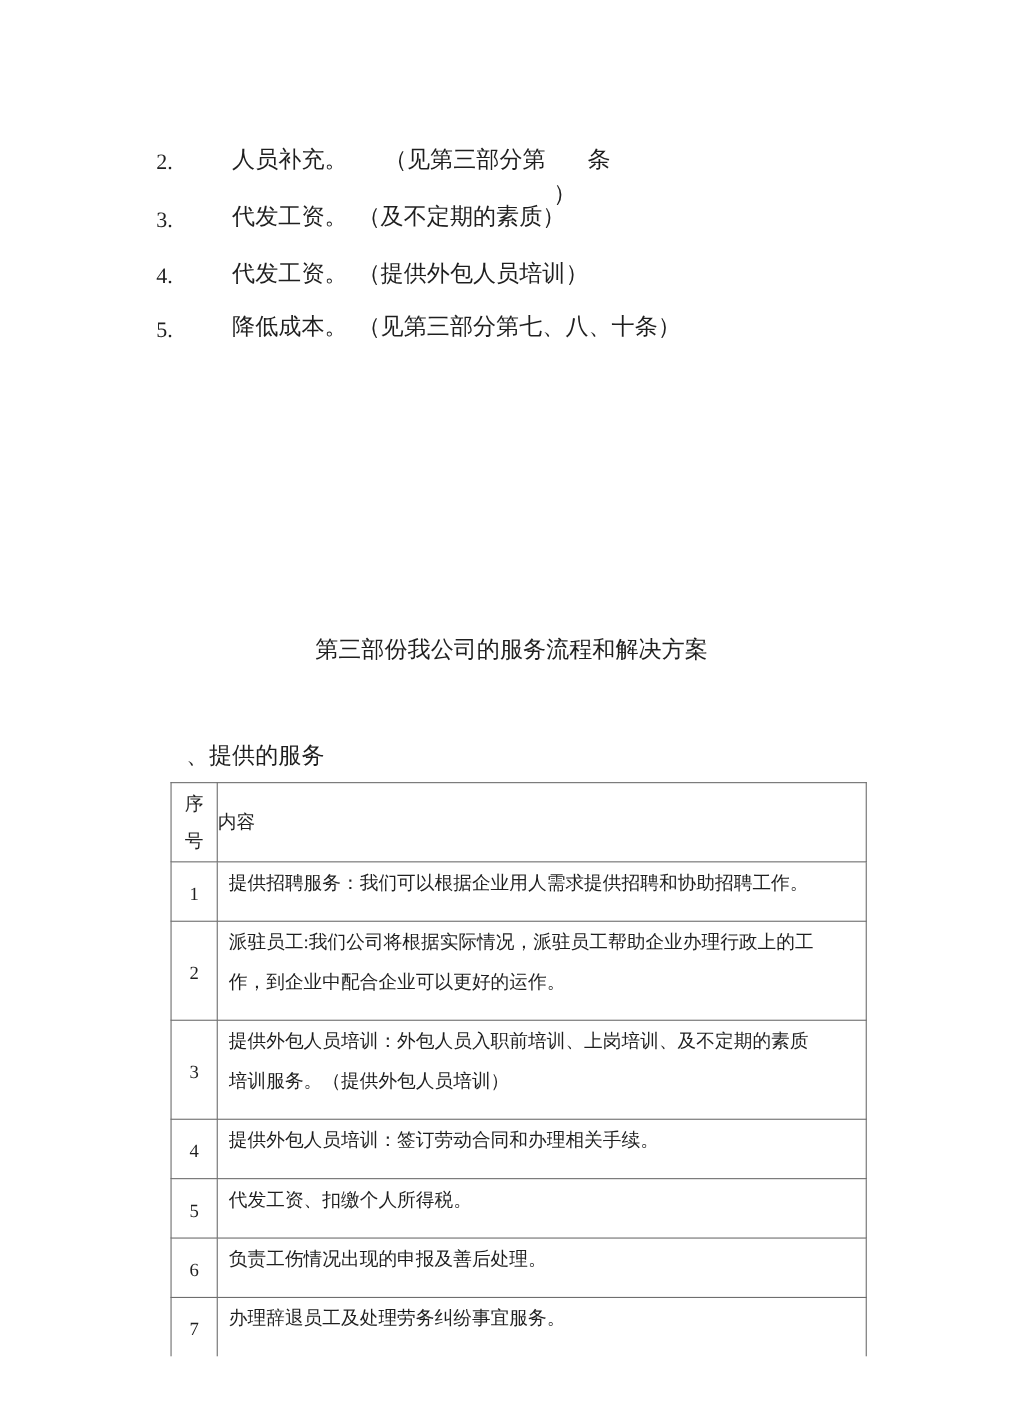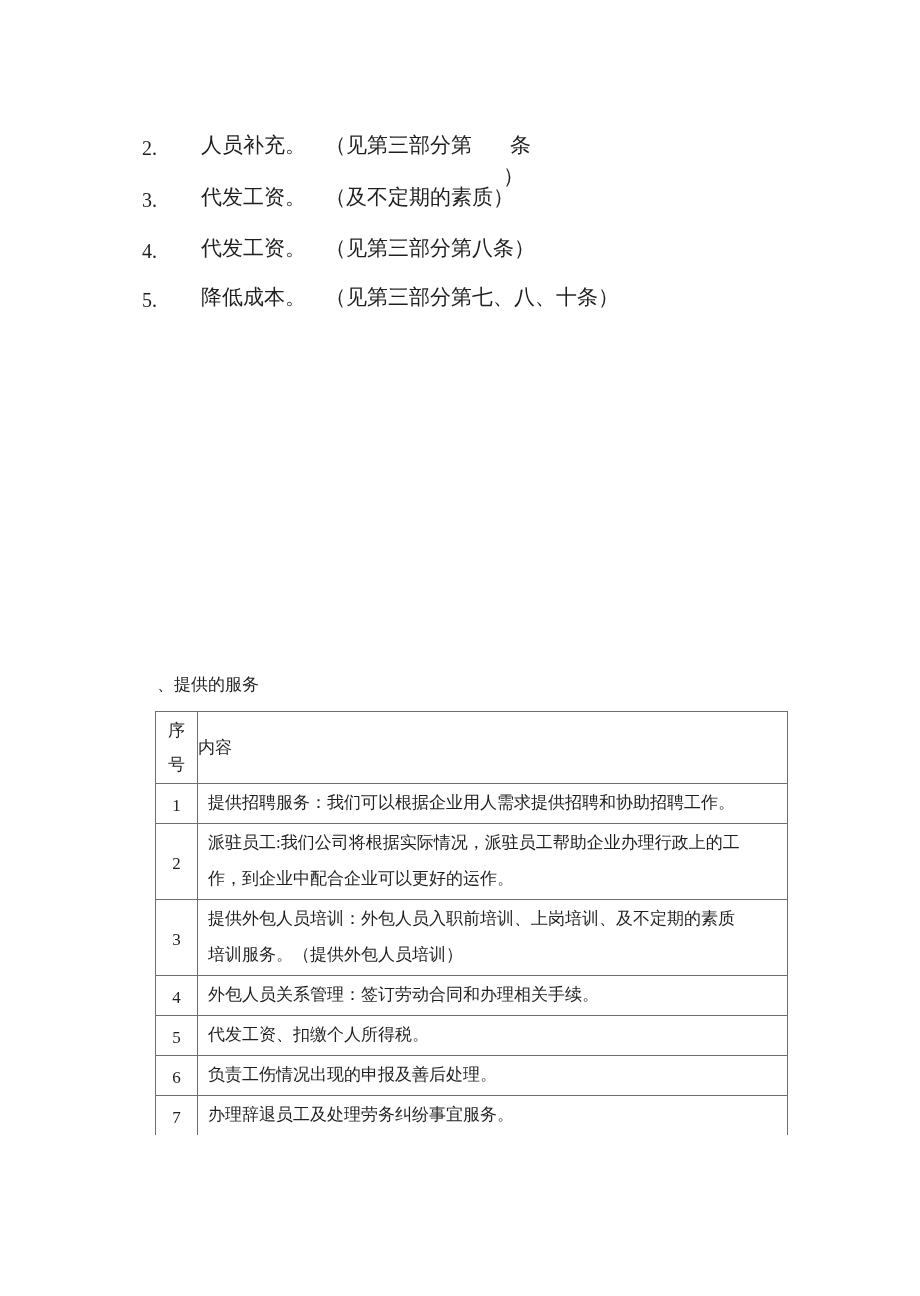--- a/index.html
+++ b/index.html
@@ -16,55 +16,55 @@
     font-family: "Liberation Serif", "DejaVu Serif", serif;
     position: relative;
     overflow: hidden;
   }
   .page { position: absolute; inset: 0; }
 
   
   .numbered-list { position: absolute; left: 140px; top: 132px; width: 700px; height: 200px; }
   .list-item { position: absolute; left: 0; width: 700px; font-size: 21px; line-height: 26px; }
   .li-num  { position: absolute; left: 2px; top: 3px; font-size: 20px; }
-  .li-label{ position: absolute; left: 61px; white-space: nowrap; }
+  .li-label{ position: absolute; left: 71px; white-space: nowrap; }
   .li-ref  { position: absolute; left: 185px; white-space: nowrap; }
   .item-2 { top: 0px; }
   .item-3 { top: 52px; }
   .item-4 { top: 103px; }
   .item-5 { top: 152px; }
   .item-2 .li-ref { white-space: normal; width: 260px; }
-  .ref-line1 { white-space: nowrap; }
+  .ref-line1 { white-space: nowrap; margin-left: 24px; }
   .blank-gap { display: inline-block; width: 38px; }
   .ref-line2 { padding-left: 178px; margin-top: 5px; }
 
   
   .section-heading {
     position: absolute; left: 140px; top: 576px; width: 650px;
     text-align: center; font-size: 21px; white-space: nowrap;
   }
   .services-subheading {
-    position: absolute; left: 157px; top: 673px; font-size: 17px; white-space: nowrap;
+    position: absolute; left: 169px; top: 673px; font-size: 21px; white-space: nowrap;
   }
 
   
   .service-table {
     position: absolute; left: 155px; top: 711px; width: 633px;
     border-collapse: collapse; table-layout: fixed;
   }
   .service-table th, .service-table td {
     border: 1px solid var(--border-color);
     font-weight: normal; font-size: 17px; padding: 0;
     vertical-align: middle;
   }
   .service-table thead tr { height: 72px; }
   .col-no { width: 42px; text-align: center; }
   .header-no div { line-height: 34px; }
   .header-content { text-align: left; }
-  td.col-content { padding: 1px 8px 2px 10px; text-align: left; }
+  td.col-content { padding: 1px 8px 16px 10px; text-align: left; }
   .content-line { line-height: 36px; white-space: nowrap; overflow: hidden; }
   .service-table { border-bottom: none; }
   .service-table tbody tr:last-child td { border-bottom: none; }
   td.row-no { padding-top: 4px; }
 </style>
 </head>
 <body>
 
 <div class="page">
 
@@ -81,31 +81,32 @@
 
     <div class="list-item item-3">
       <span class="li-num">3.</span>
       <span class="li-label">代发工资。</span>
       <span class="li-ref">（及不定期的素质）</span>
     </div>
 
     <div class="list-item item-4">
       <span class="li-num">4.</span>
       <span class="li-label">代发工资。</span>
-      <span class="li-ref">（见第三部分第八条）</span>
+      <span class="li-ref">（提供外包人员培训）</span>
     </div>
 
     <div class="list-item item-5">
       <span class="li-num">5.</span>
       <span class="li-label">降低成本。</span>
       <span class="li-ref">（见第三部分第七、八、十条）</span>
     </div>
 
   </div>
 
+  <div class="section-heading">第三部份我公司的服务流程和解决方案</div>
 
   <div class="services-subheading">、提供的服务</div>
 
   <table class="service-table">
     <thead>
       <tr>
         <th class="col-no header-no">
           <div>序</div>
           <div>号</div>
         </th>
@@ -129,21 +130,21 @@
         <tr style="height: 72px;">
           <td class="col-no row-no">3</td>
           <td class="col-content">
             <div class="content-line">提供外包人员培训：外包人员入职前培训、上岗培训、及不定期的素质</div>
             <div class="content-line">培训服务。（提供外包人员培训）</div>
           </td>
         </tr>
         <tr style="height: 38px;">
           <td class="col-no row-no">4</td>
           <td class="col-content">
-            <div class="content-line">外包人员关系管理：签订劳动合同和办理相关手续。</div>
+            <div class="content-line">提供外包人员培训：签订劳动合同和办理相关手续。</div>
           </td>
         </tr>
         <tr style="height: 38px;">
           <td class="col-no row-no">5</td>
           <td class="col-content">
             <div class="content-line">代发工资、扣缴个人所得税。</div>
           </td>
         </tr>
         <tr style="height: 38px;">
           <td class="col-no row-no">6</td>

